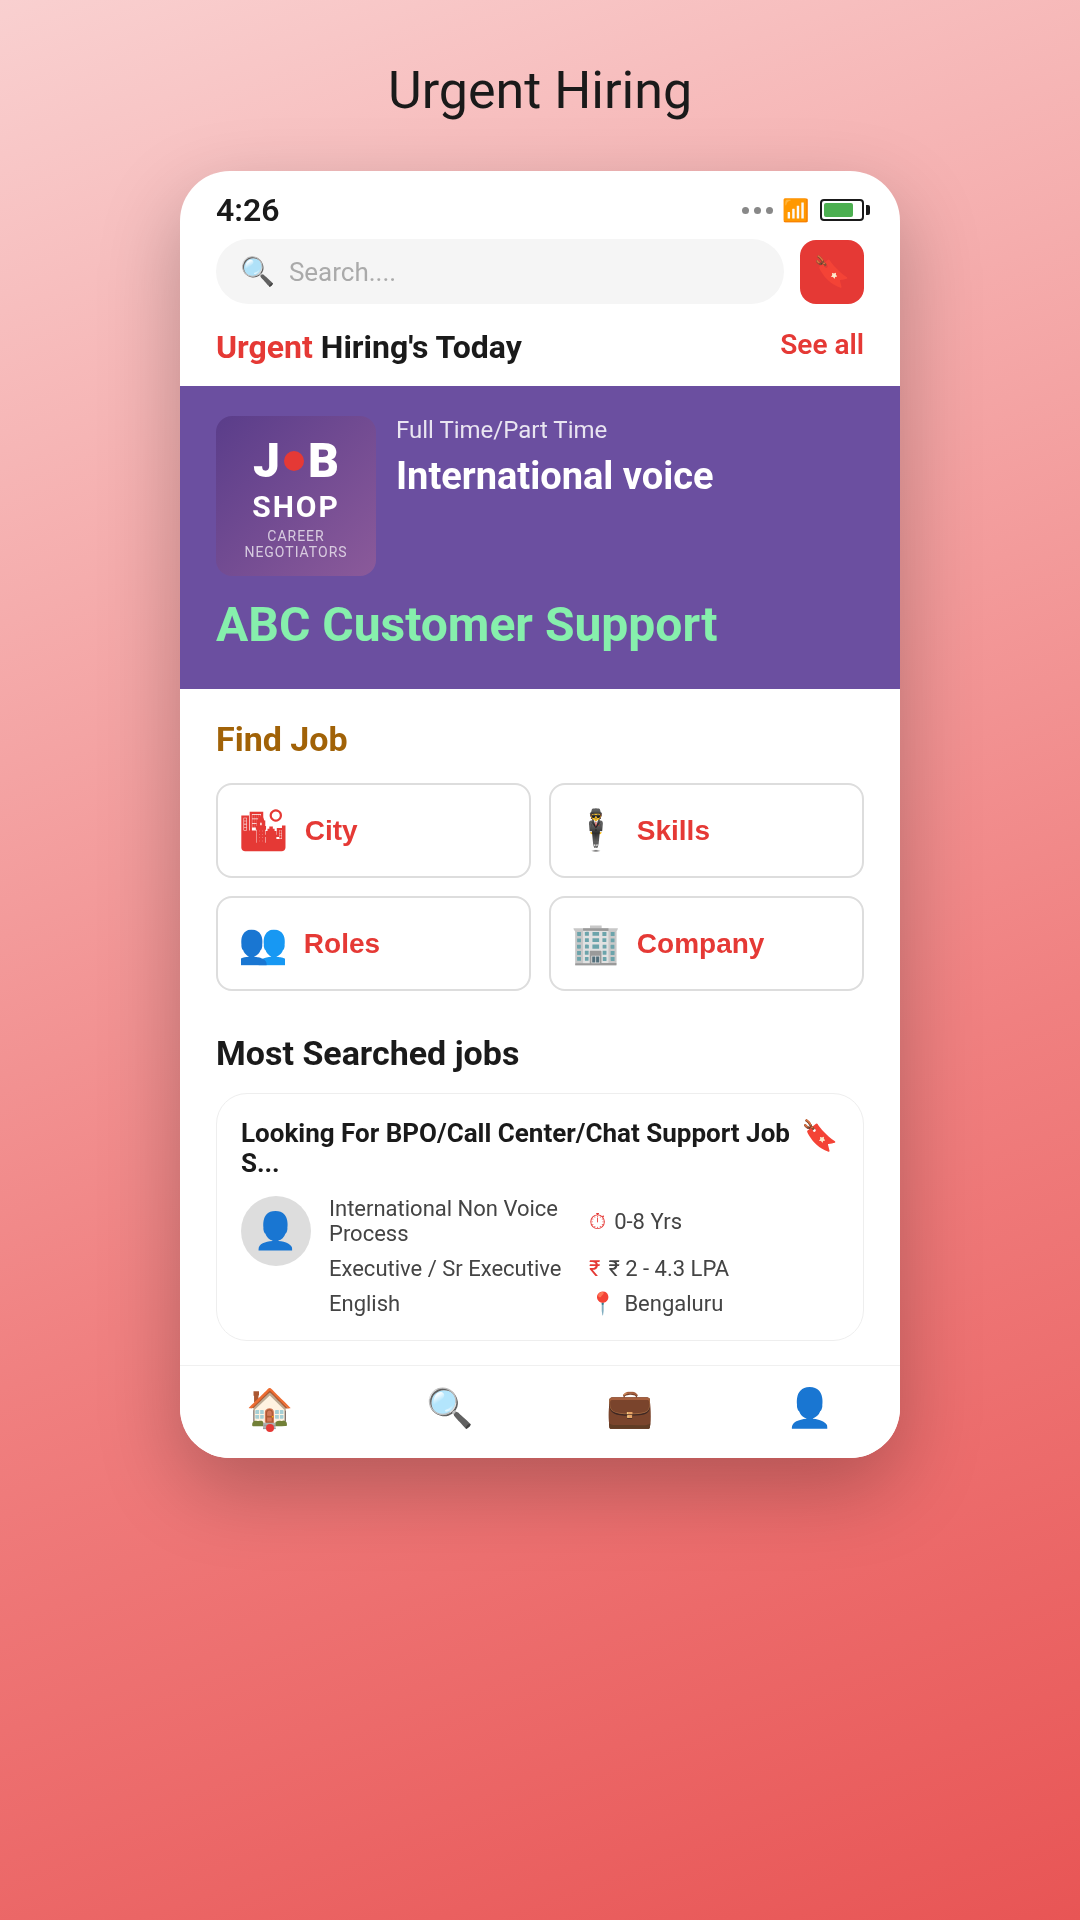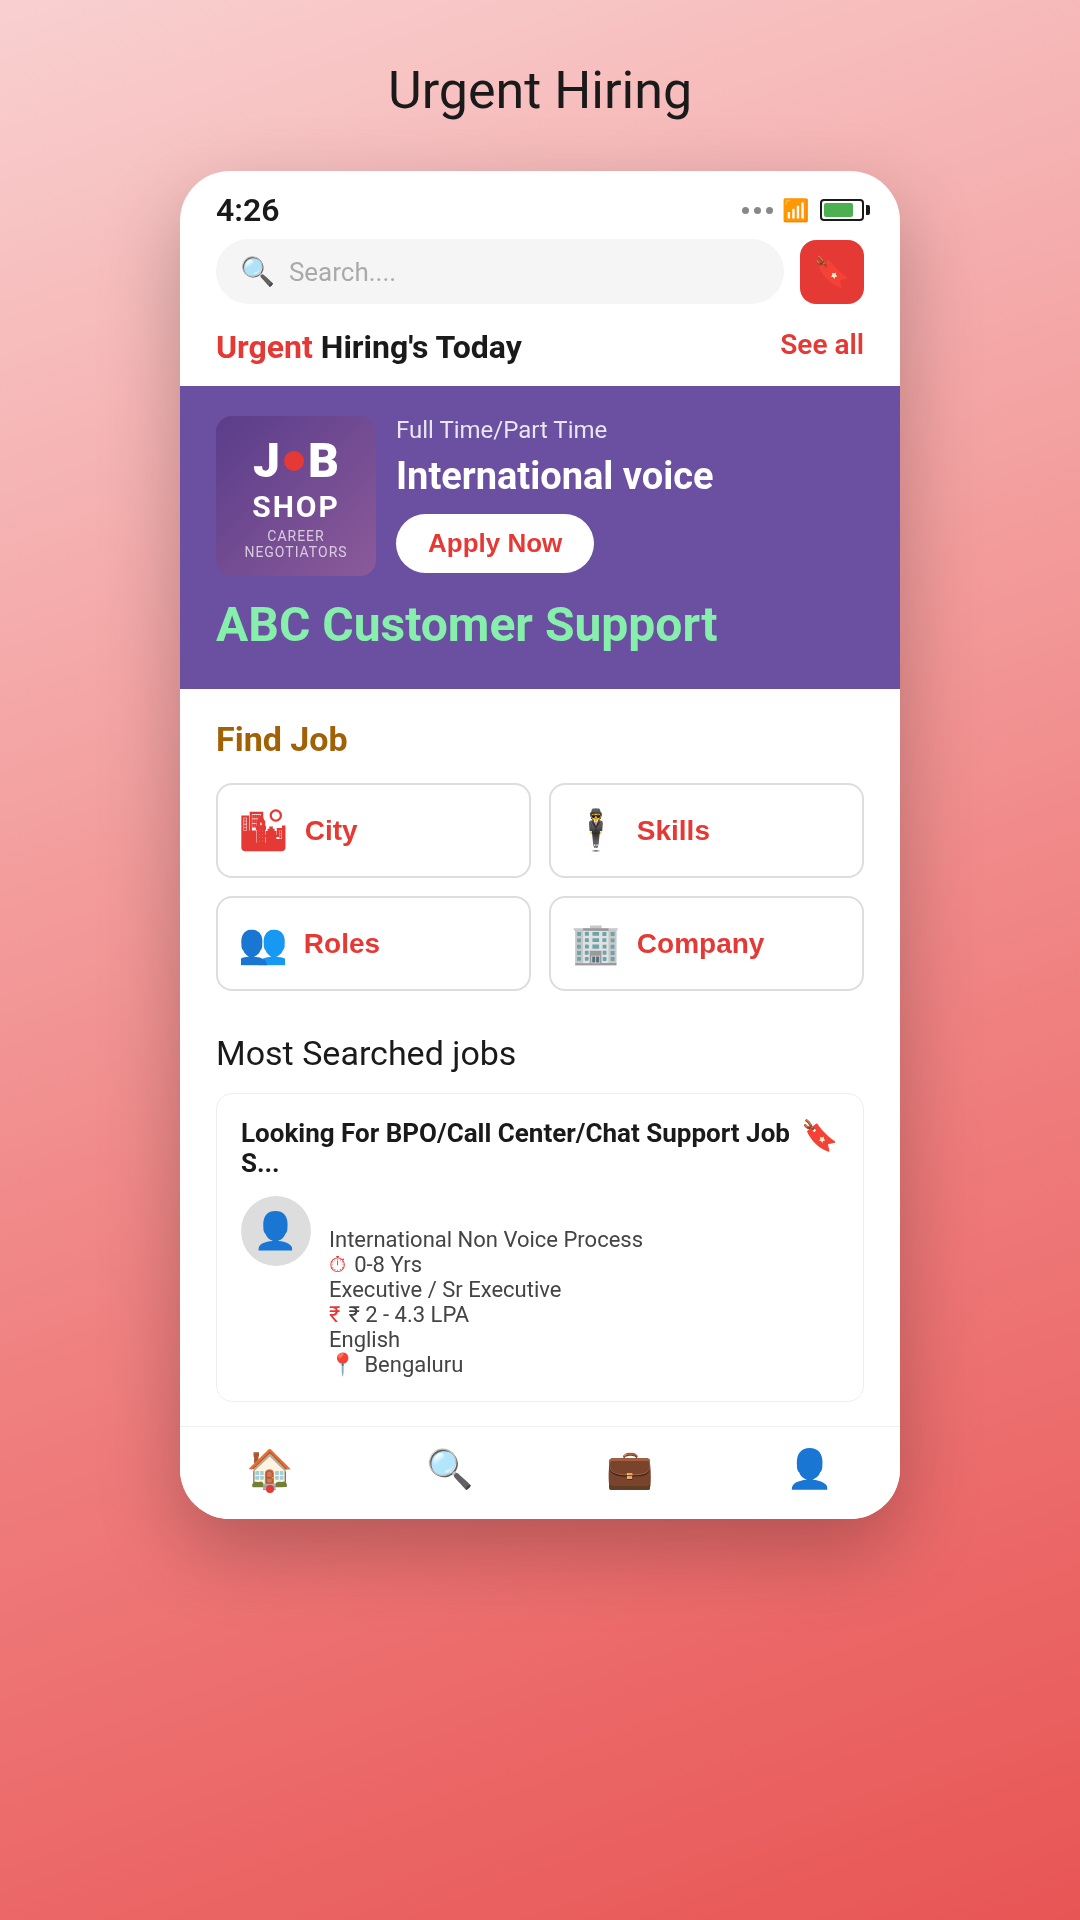--- a/index.html
+++ b/index.html
@@ -202,27 +202,27 @@
       font-weight: 600;
       color: #e53935;
     }
     .find-job-btn-icon { font-size: 40px; }
     
     .most-searched-section {
       padding: 24px 36px 0;
     }
     .most-searched-title {
       font-size: 34px;
-      font-weight: 400;
+      font-weight: 700;
       color: #1a1a1a;
       margin-bottom: 20px;
     }
     .job-listing-card {
       border: 1.5px solid #eee;
-      border-radius: 16px;
+      border-radius: 31px;
       padding: 24px 24px;
       background: white;
       margin-bottom: 0;
     }
     .job-listing-header {
       display: flex;
       justify-content: space-between;
       align-items: flex-start;
       margin-bottom: 18px;
     }
@@ -243,22 +243,22 @@
       border-radius: 50%;
       background: #ddd;
       display: flex; align-items: center; justify-content: center;
       font-size: 36px;
       color: #aaa;
       flex-shrink: 0;
     }
     .job-listing-details {
       flex: 1;
       display: grid;
-      grid-template-columns: 1fr;
-      margin-top: 31px;
+      grid-template-columns: 1fr 1fr;
+      gap: 10px;
     }
     .job-detail-item {
       display: flex;
       align-items: center;
       gap: 8px;
       font-size: 22px;
       color: #444;
     }
     .job-detail-icon { font-size: 22px; color: #e53935; }
     
@@ -337,21 +337,20 @@
             <span style="width:20px;height:20px;background:#e53935;border-radius:50%;display:inline-block;margin:0 4px;"></span>
             <span style="font-size:48px;font-weight:900;color:white;">B</span>
           </div>
           <div style="font-size:30px;font-weight:700;color:white;letter-spacing:2px;">SHOP</div>
           <div style="font-size:14px;color:rgba(255,255,255,0.7);letter-spacing:1px;margin-top:4px;">CAREER NEGOTIATORS</div>
         </div>
       </div>
       <div style="flex:1;padding-left:20px;">
         <div class="job-type">Full Time/Part Time</div>
         <div class="job-title-card">International voice</div>
-        <button class="apply-now-btn">Apply Now</button>
       </div>
     </div>
     <div class="company-name-big">ABC Customer Support</div>
   </div>
 
   <div class="find-job-section">
     <div class="find-job-title">Find Job</div>
     <div class="find-job-grid">
       <button class="find-job-btn">
         <span class="find-job-btn-icon">🏙</span>

